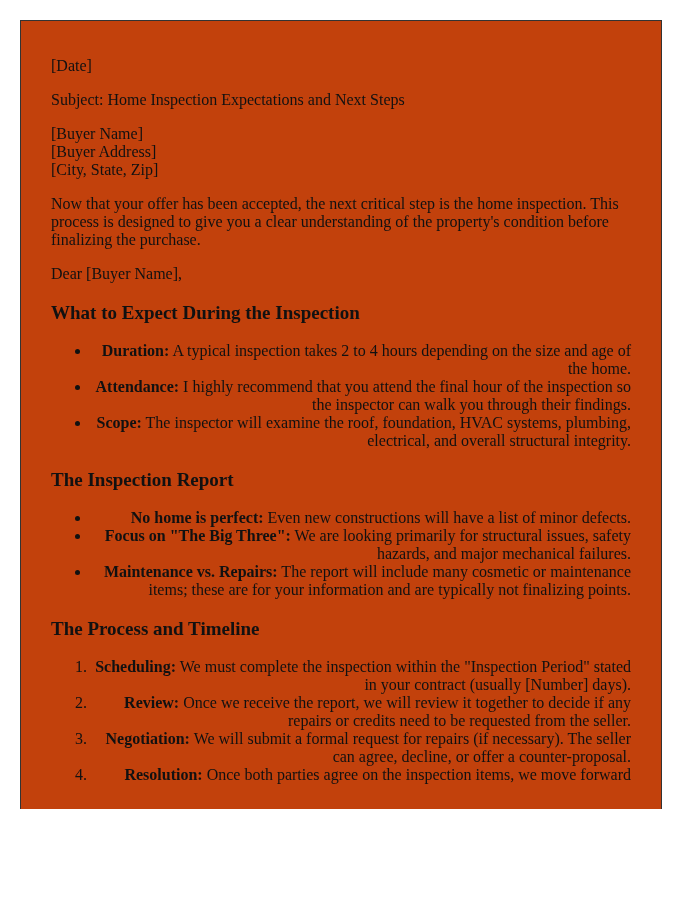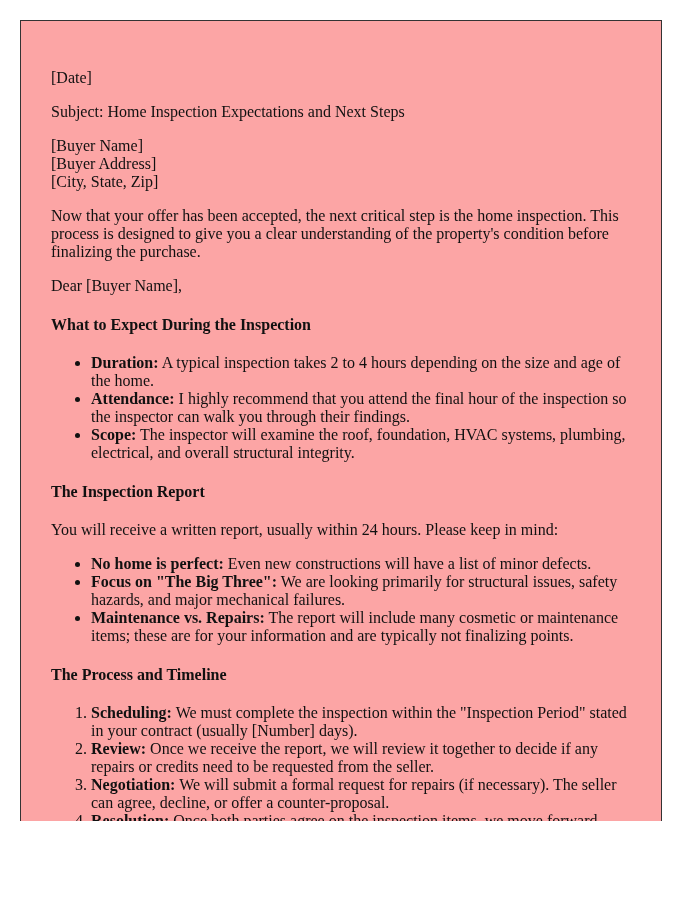--- a/index.html
+++ b/index.html
@@ -15,42 +15,43 @@
       font-size: 16px;
       line-height: 18px;
       color: #111111;
     }
     .letter {
       position: absolute;
       left: 20px;
       top: 20px;
       width: 580px;
       height: 752px;
-      padding: 48px 30px 0 30px;
+      padding: 36px 30px 0 30px;
       border: 1px solid #333333;
       border-bottom: none;
       overflow: hidden;
-      background: #fca5a5;
+      background: #c2410c;
     }
     .letter p {
       margin: 0 0 16px 0;
     }
     .letter p.first {
       margin-top: 0;
     }
     .letter h3 {
-      font-size: 16px;
+      font-size: 19px;
       line-height: 22px;
       font-weight: bold;
       margin: 19px 0 18px 0;
       color: #111111;
     }
     .letter ul, .letter ol {
       margin: 16px 0 16px 0;
       padding-left: 40px;
+      text-align: right;
     }
     .letter ul li {
       list-style-type: disc;
     }
     .letter ol li {
       list-style-type: decimal;
     }
     .letter li b {
       font-weight: bold;
     }
@@ -78,21 +79,20 @@
   <p>Dear [Buyer Name],</p>
 
   <h3>What to Expect During the Inspection</h3>
   <ul>
     <li><b>Duration:</b><span> A typical inspection takes 2 to 4 hours depending on the size and age of the home.</span></li>
     <li><b>Attendance:</b><span> I highly recommend that you attend the final hour of the inspection so the inspector can walk you through their findings.</span></li>
     <li><b>Scope:</b><span> The inspector will examine the roof, foundation, HVAC systems, plumbing, electrical, and overall structural integrity.</span></li>
   </ul>
 
   <h3>The Inspection Report</h3>
-  <p>You will receive a written report, usually within 24 hours. Please keep in mind:</p>
   <ul>
     <li><b>No home is perfect:</b><span> Even new constructions will have a list of minor defects.</span></li>
     <li><b>Focus on "The Big Three":</b><span> We are looking primarily for structural issues, safety hazards, and major mechanical failures.</span></li>
     <li><b>Maintenance vs. Repairs:</b><span> The report will include many cosmetic or maintenance items; these are for your information and are typically not finalizing points.</span></li>
   </ul>
 
   <h3>The Process and Timeline</h3>
   <ol>
     <li><b>Scheduling:</b><span> We must complete the inspection within the "Inspection Period" stated in your contract (usually [Number] days).</span></li>
     <li><b>Review:</b><span> Once we receive the report, we will review it together to decide if any repairs or credits need to be requested from the seller.</span></li>

